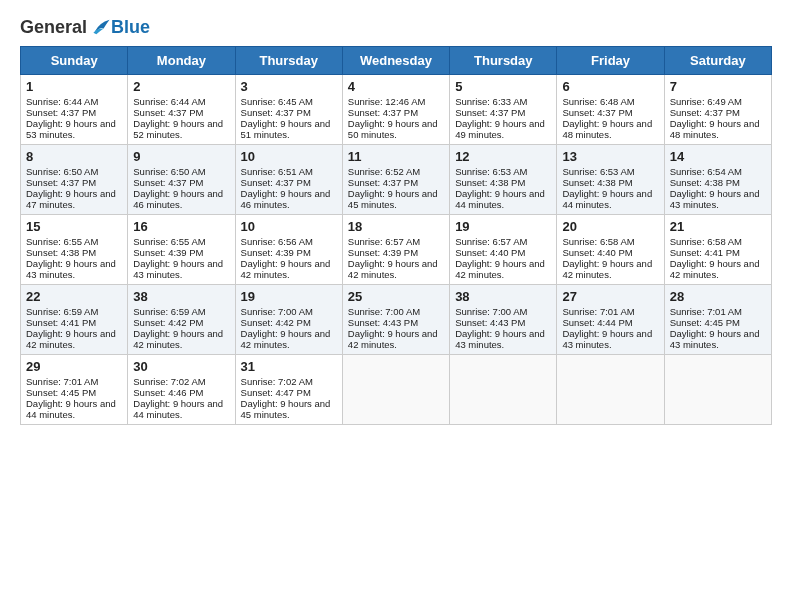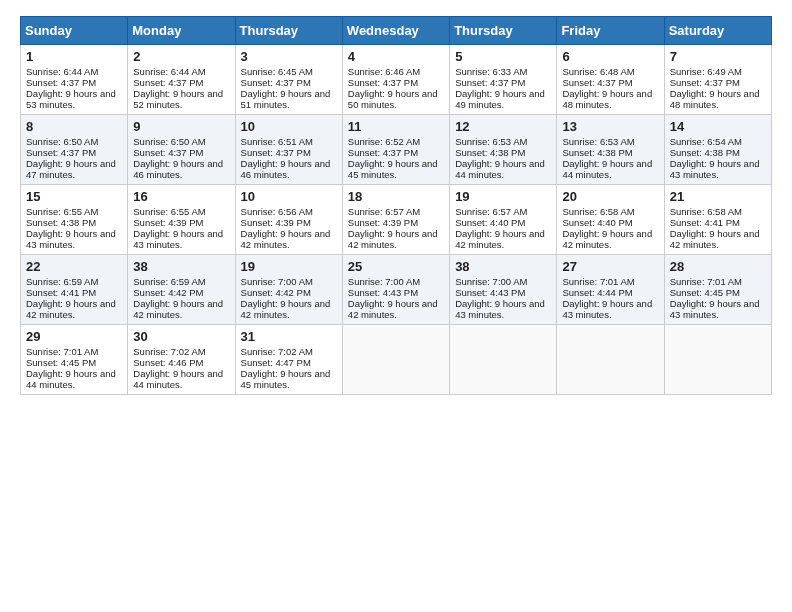--- a/index.html
+++ b/index.html
@@ -59,21 +59,21 @@
       width: 100%;
       border-collapse: collapse;
       border: 1px solid #ccc;
     }
     .calendar th {
       background: #2e75b6;
       color: #fff;
       font-size: 13px;
       font-weight: bold;
       padding: 6px 4px;
-      text-align: left;
+      text-align: center;
       border: 1px solid #1a5a99;
     }
     .calendar td {
       vertical-align: top;
       border: 1px solid #ccc;
       padding: 4px 5px;
       font-size: 9.5px;
       color: #222;
       background: #fff;
       width: calc(100% / 7);
@@ -93,20 +93,36 @@
     }
     .empty-cell {
       background: #f9f9f9 !important;
     }
     .row-alt td { background: #e8f0f7; }
   </style>
 </head>
 <body>
 
 <div class="page">
+  <div class="header">
+    <div class="logo">
+      <div class="logo-text">
+        <span class="logo-general">General</span>
+        <svg class="logo-icon" viewBox="0 0 30 24" xmlns="http://www.w3.org/2000/svg">
+          <path d="M 8 18 Q 14 6 28 2 Q 22 10 20 14 Q 16 12 12 16 Z" fill="#1a6faf"></path>
+          <path d="M 6 20 Q 10 14 20 14 Q 14 18 10 22 Z" fill="#2e9ad0"></path>
+        </svg>
+        <span class="logo-blue">Blue</span>
+      </div>
+    </div>
+    <div class="title-block">
+      <div class="month-title"></div>
+      <div class="location"></div>
+    </div>
+  </div>
 
   <table class="calendar">
     <thead>
       <tr>
       <th>Sunday</th>
           <th>Monday</th>
           <th>Thursday</th>
           <th>Wednesday</th>
           <th>Thursday</th>
           <th>Friday</th>
@@ -128,21 +144,21 @@
         <span>Daylight: 9 hours and 52 minutes.</span>
       </td>
           <td>
         <span class="day-number">3</span>
         <span>Sunrise: 6:45 AM</span><br>
         <span>Sunset: 4:37 PM</span><br>
         <span>Daylight: 9 hours and 51 minutes.</span>
       </td>
           <td>
         <span class="day-number">4</span>
-        <span>Sunrise: 6:46 AM</span><br>
+        <span>Sunrise: 12:46 AM</span><br>
         <span>Sunset: 4:37 PM</span><br>
         <span>Daylight: 9 hours and 50 minutes.</span>
       </td>
           <td>
         <span class="day-number">5</span>
         <span>Sunrise: 6:33 AM</span><br>
         <span>Sunset: 4:37 PM</span><br>
         <span>Daylight: 9 hours and 49 minutes.</span>
       </td>
           <td>

